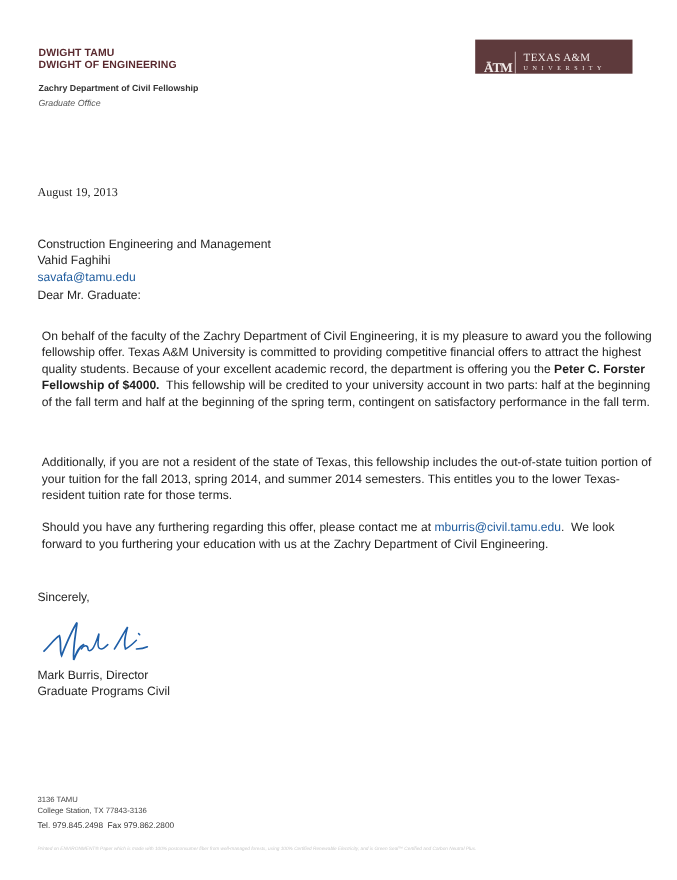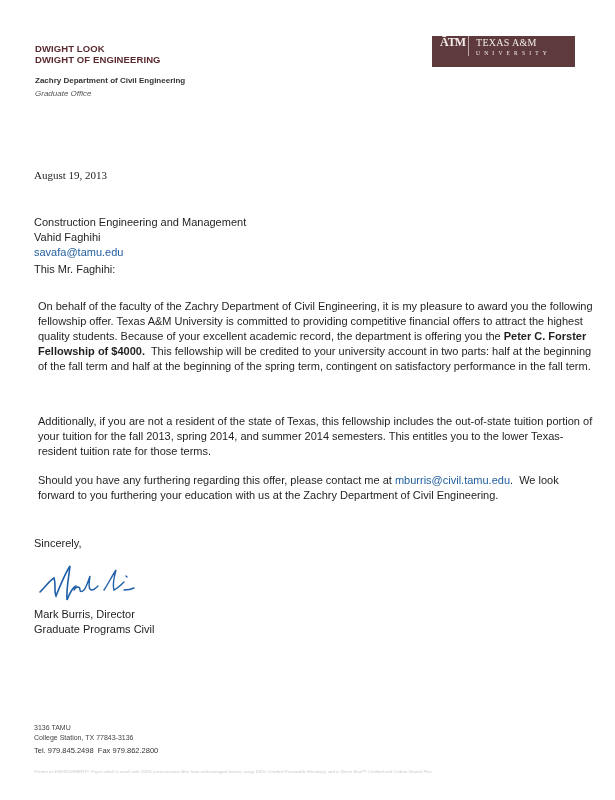--- a/index.html
+++ b/index.html
@@ -11,21 +11,21 @@
     .abs { position: absolute; }
     .college {
       left: 35px; top: 43px; color: #5a2a2f; font-weight: bold;
       font-size: 9.5px; line-height: 11px; letter-spacing: 0.1px;
     }
     .dept { left: 35px; top: 76px; font-size: 8px; color: #333; font-weight: bold; }
     .office { left: 35px; top: 89px; font-size: 8px; color: #555; font-style: italic; }
 
     .tamu-logo {
       left: 432px; top: 36px; width: 143px; height: 31px; background: #5e3a3c;
-      color: #f3ecea; display: flex; align-items: flex-start; box-sizing: border-box;
+      color: #f3ecea; display: flex; align-items: flex-end; box-sizing: border-box;
       padding-left: 8px;
     }
     .tamu-mark {
       font-family: "Liberation Serif", serif; font-size: 12px; font-weight: bold;
       letter-spacing: -1px; width: 22px; text-align: center; line-height: 12px;
     }
     .tamu-sep { width: 1px; height: 20px; background: #bfa9aa; margin: 0 7px 0 6px; }
     .tamu-text { display: flex; flex-direction: column; }
     .tamu-name {
       font-family: Liberation Serif, serif; font-size: 10px; line-height: 13px;
@@ -54,44 +54,44 @@
     .footer-fine {
       left: 34px; top: 769px; font-size: 4.3px; color: #c9c9c9; font-style: italic;
       white-space: nowrap; width: 560px; overflow: hidden;
     }
     b { font-weight: bold; }
   </style>
 </head>
 <body>
 
 <div class="abs college">
-  <div>DWIGHT LOOK</div>
+  <div>DWIGHT TAMU</div>
   <div>DWIGHT OF ENGINEERING</div>
 </div>
-<div class="abs dept">Zachry Department of Civil Engineering</div>
+<div class="abs dept">Zachry Department of Civil Fellowship</div>
 <div class="abs office">Graduate Office</div>
 
 <div class="abs tamu-logo">
   <span class="tamu-mark">ĀTM</span>
   <span class="tamu-sep"></span>
   <span class="tamu-text">
     <span class="tamu-name">TEXAS A&amp;M</span>
     <span class="tamu-univ">UNIVERSITY</span>
   </span>
 </div>
 
 <div class="abs body-text date">August 19, 2013</div>
 
 <div class="abs body-text recipient">
   <div>Construction Engineering and Management</div>
   <div>Vahid Faghihi</div>
   <div><span class="link">savafa@tamu.edu</span></div>
 </div>
 
-<div class="abs body-text salutation">This Mr. Faghihi:</div>
+<div class="abs body-text salutation">Dear Mr. Graduate:</div>
 
 <div class="abs body-text para p1"><span>On behalf of the faculty of the Zachry Department of Civil Engineering, it is my pleasure to award you the following fellowship offer. Texas A&amp;M University is committed to providing competitive financial offers to attract the highest quality students. Because of your excellent academic record, the department is offering you the </span><b>Peter C. Forster Fellowship of $4000.</b><span style="white-space: pre-wrap;">  This fellowship will be credited to your university account in two parts: half at the beginning of the fall term and half at the beginning of the spring term, contingent on satisfactory performance in the fall term.</span></div>
 
 <div class="abs body-text para p2">Additionally, if you are not a resident of the state of Texas, this fellowship includes the out-of-state tuition portion of your tuition for the fall 2013, spring 2014, and summer 2014 semesters. This entitles you to the lower Texas-resident tuition rate for those terms.</div>
 
 <div class="abs body-text para p3"><span>Should you have any furthering regarding this offer, please contact me at </span><span class="link">mburris@civil.tamu.edu</span><span style="white-space: pre-wrap;">.  We look forward to you furthering your education with us at the Zachry Department of Civil Engineering.</span></div>
 
 <div class="abs body-text closing">Sincerely,</div>
 
 <svg class="abs signature" viewBox="0 0 100 40">

